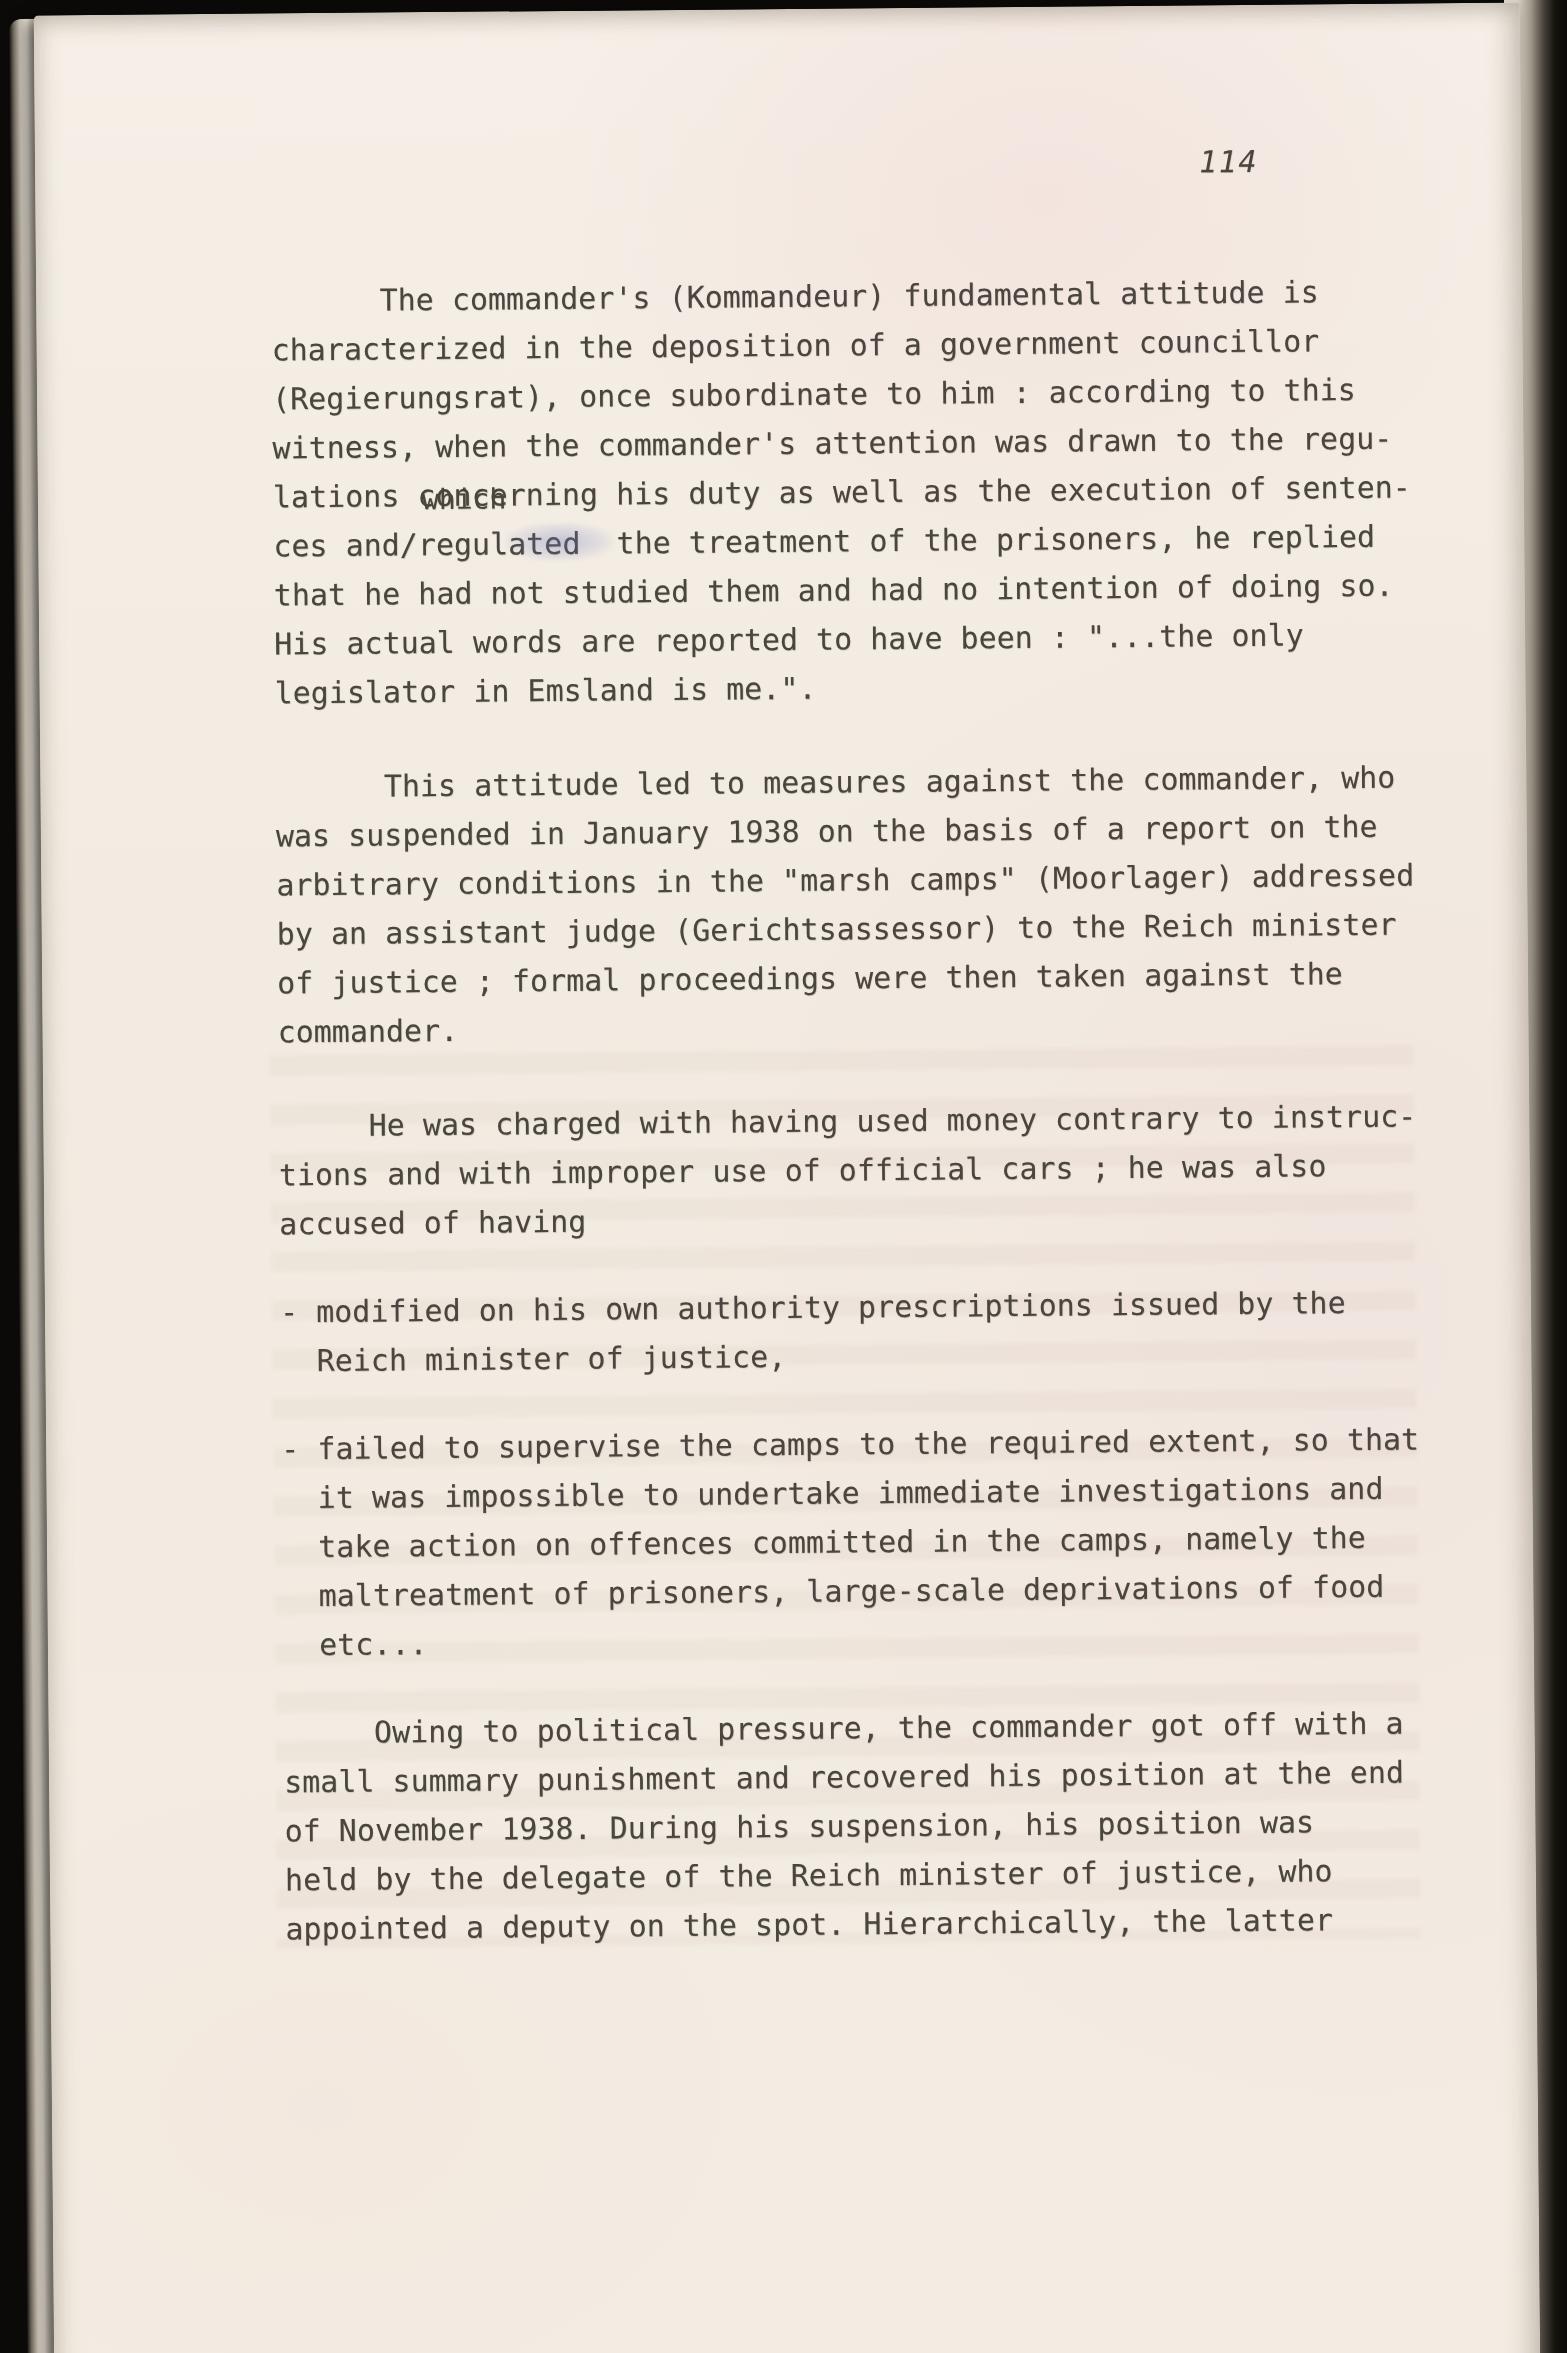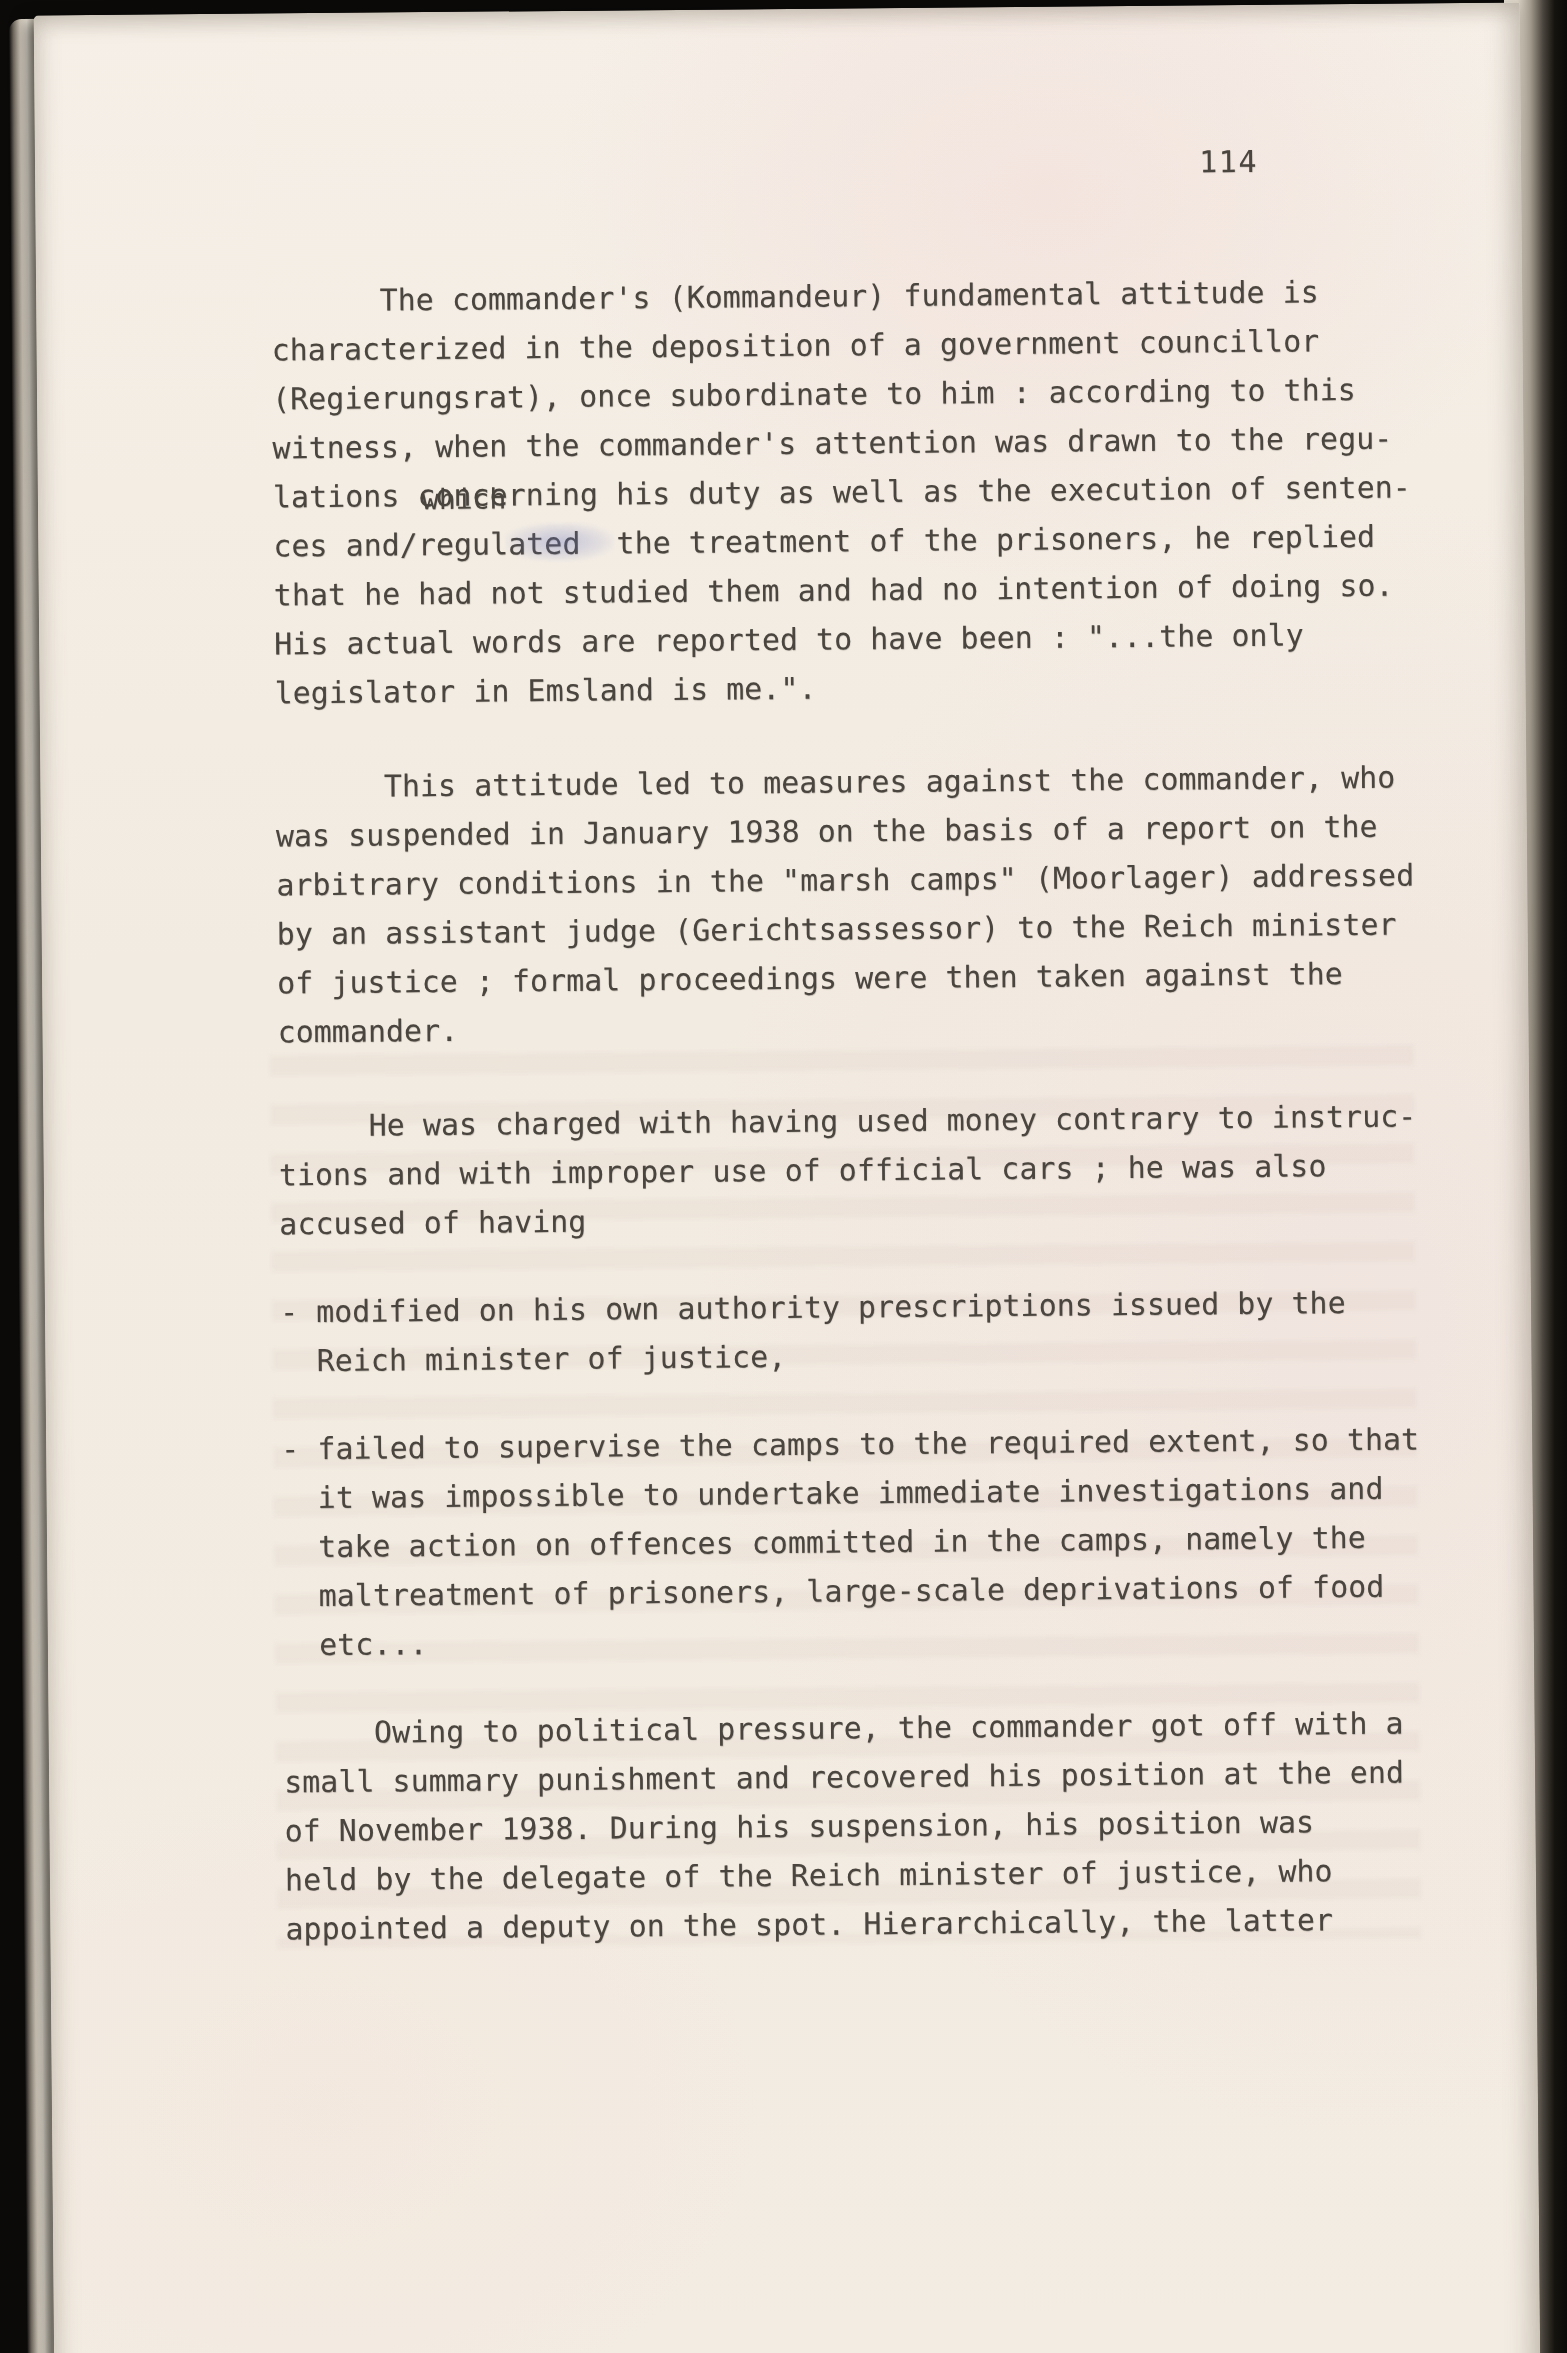--- a/index.html
+++ b/index.html
@@ -54,20 +54,21 @@
       rgba(150,115,108,0.06) 0 20.4px, transparent 20.4px 49px);
     filter:blur(2.4px);
   }
 
   .page-number {
     position:absolute; left:1164px; top:132px;
     font-size:30px; line-height:49px;
     color:var(--ink,#4a453e);
     text-shadow:0.4px 0.6px 0.8px rgba(74,69,62,0.35);
     letter-spacing:1.6px;
+    font-style:italic;
   }
 
   .text-block { position:absolute; left:235px; top:263px; width:1207px; }
 
   .para { position:relative; margin-bottom:45px; }
   .para.tight { margin-bottom:39px; }
 
   .line {
     white-space:pre;
     font-size:30px; line-height:49px;

